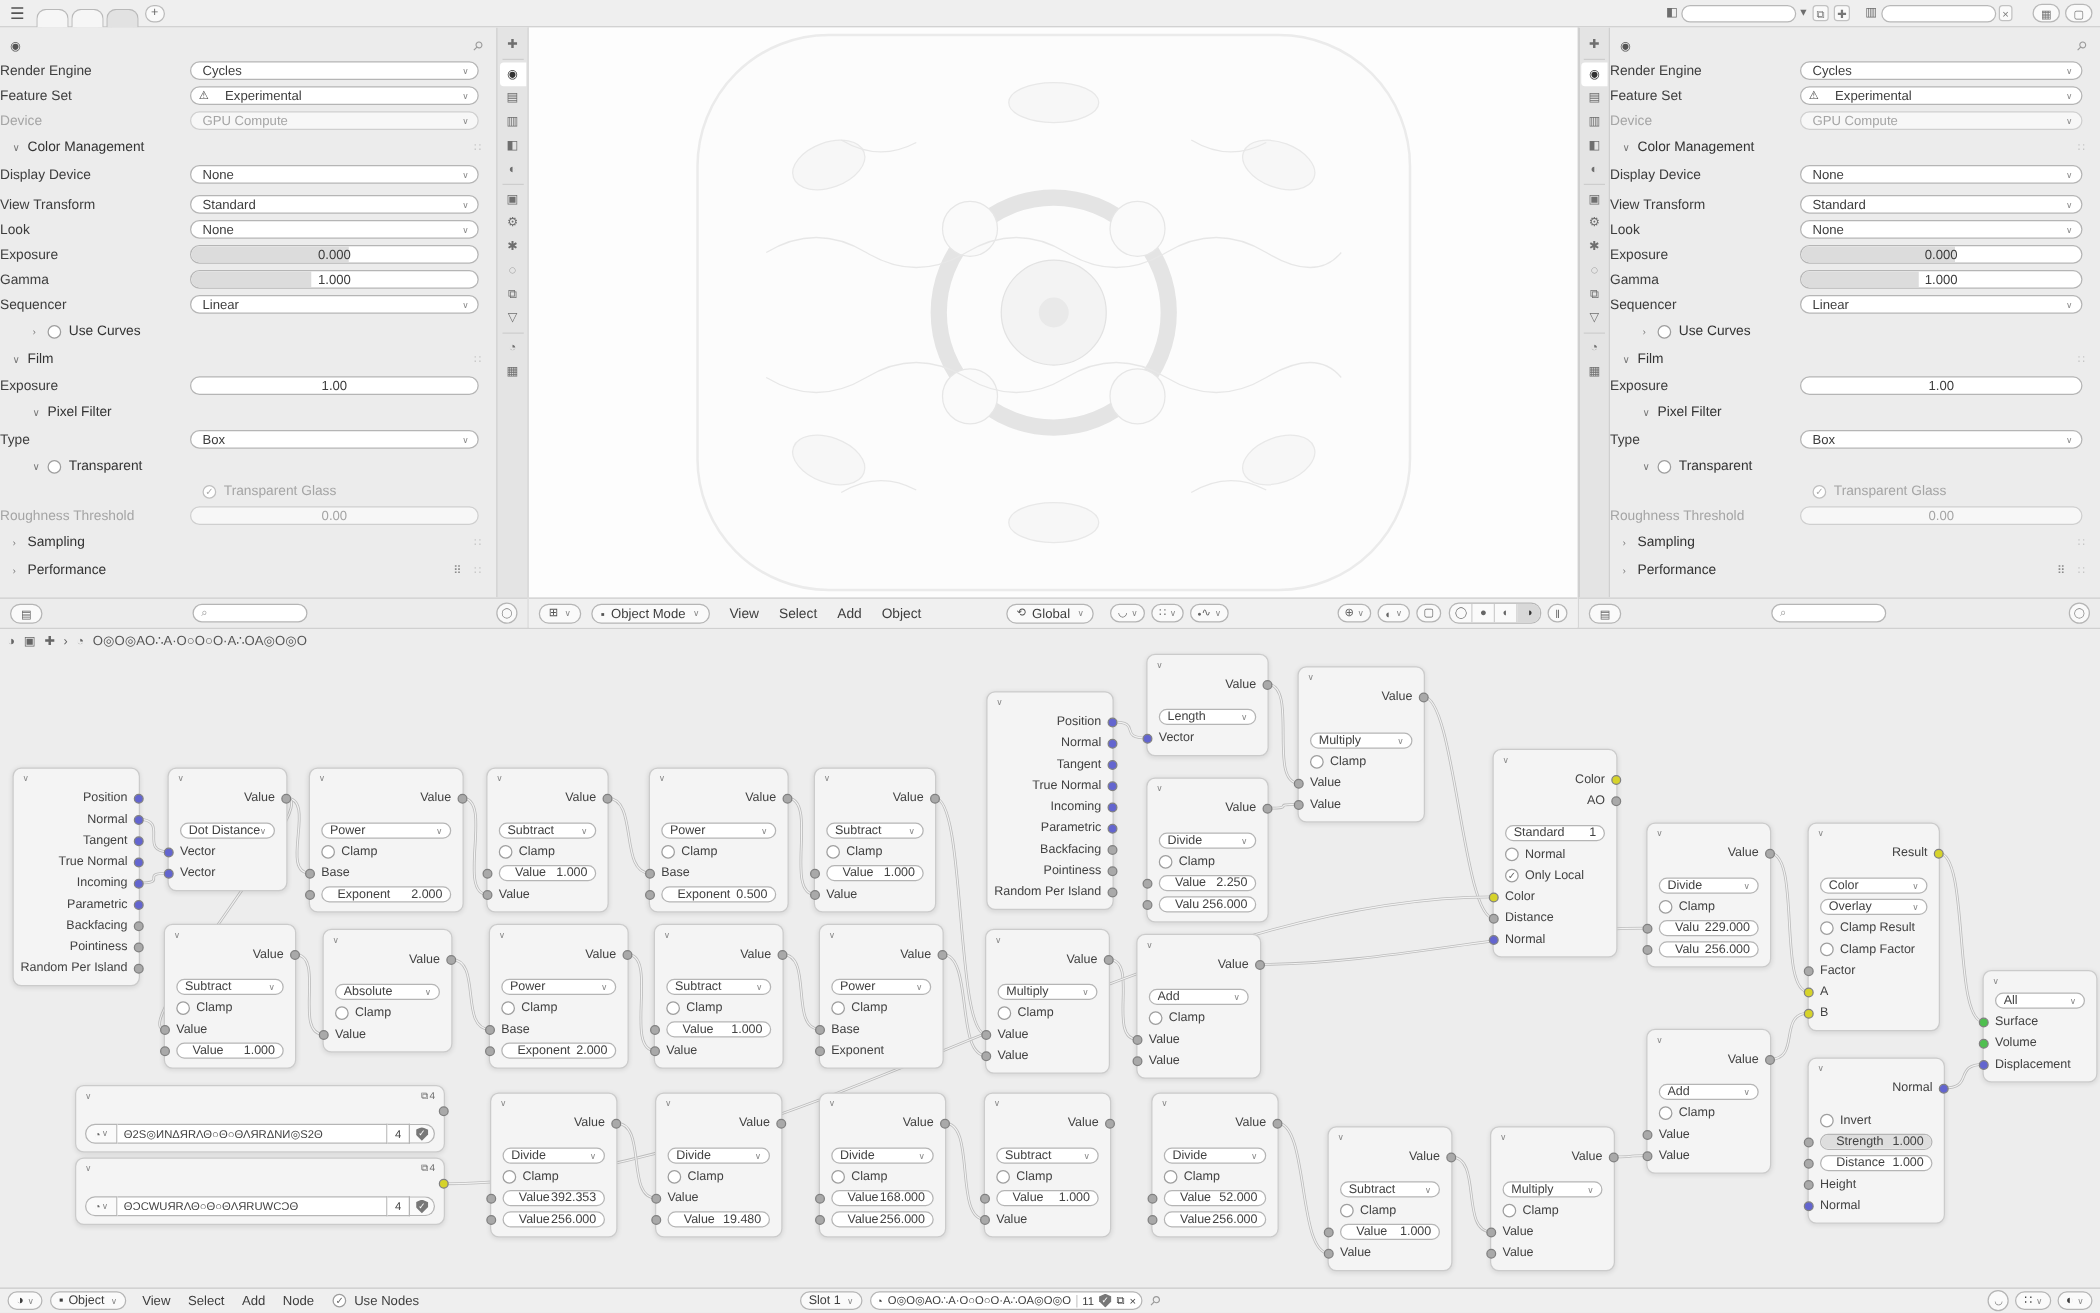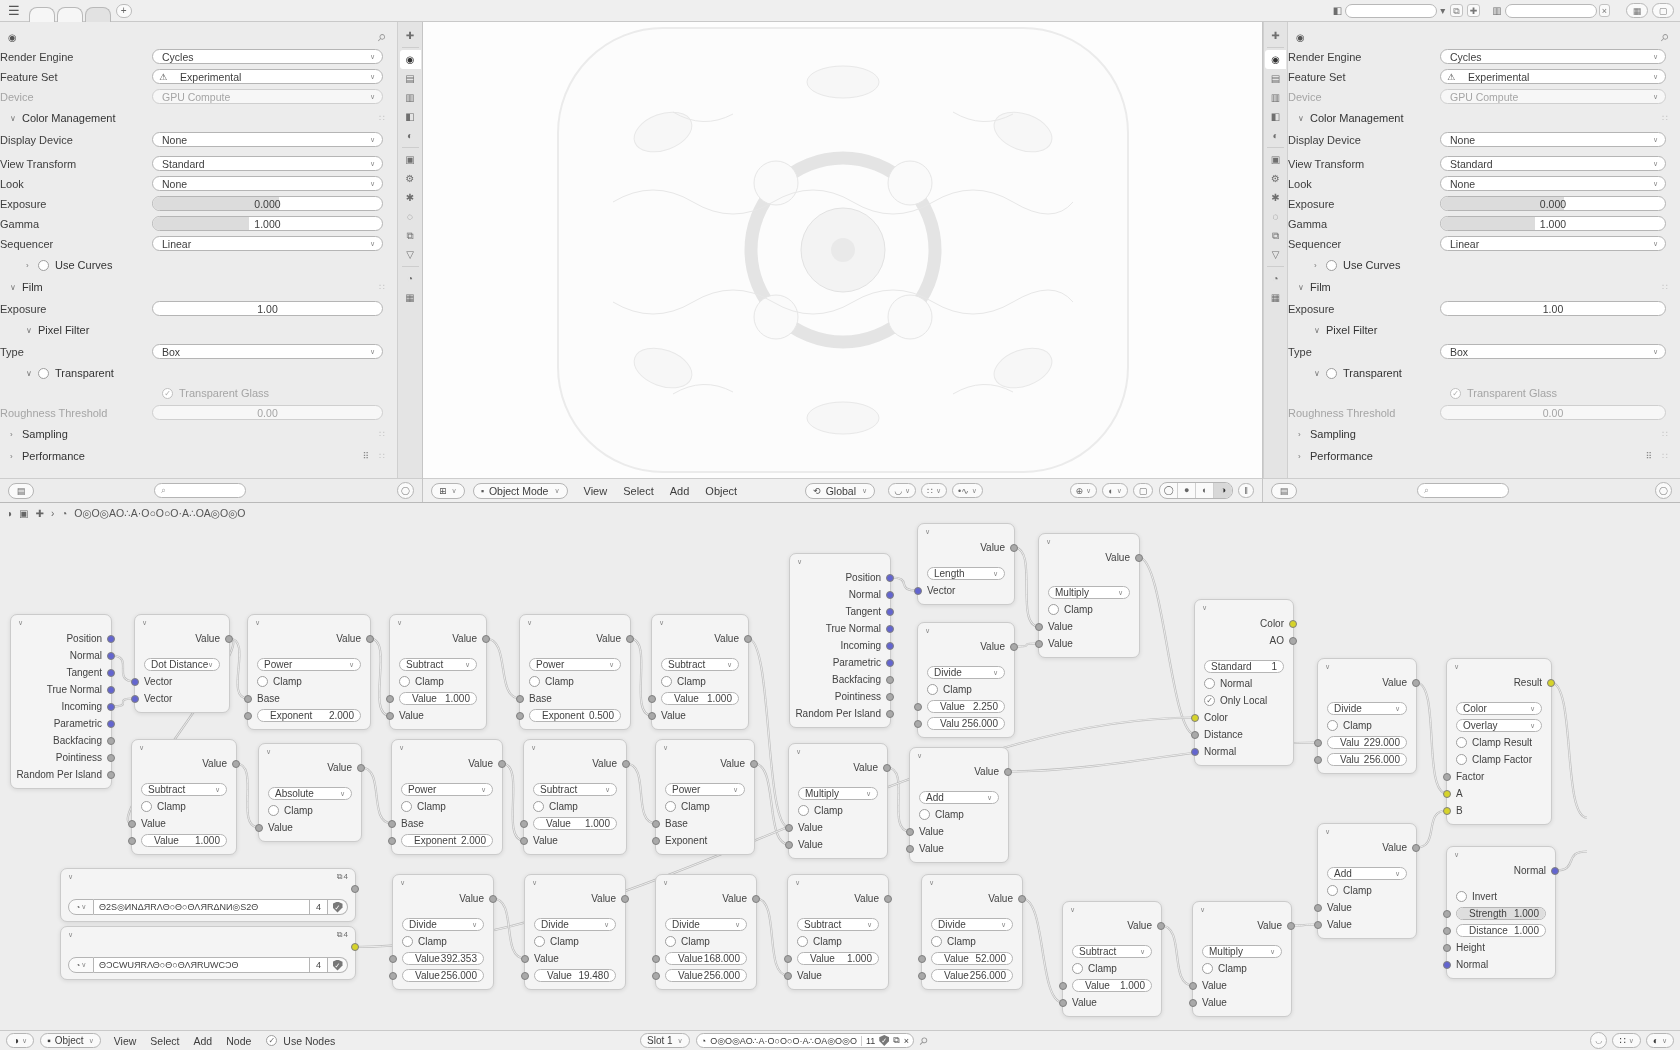--- a/index.html
+++ b/index.html
@@ -1225,20 +1225,43 @@
         </div>
         <div class="nrow">
           <span class="nlbl">A</span>
           <span class="sock l" style="background: rgb(214, 211, 42);"></span>
         </div>
         <div class="nrow">
           <span class="nlbl">B</span>
           <span class="sock l" style="background: rgb(214, 211, 42);"></span>
         </div>
       </div>
+      <div class="node" style="left: 1586px; top: 273px; width: 92px;">
+        <div class="nhead">
+          <span class="hcaret">∨</span>
+        </div>
+        <div class="nrow">
+          <div class="pill">
+            <span class="dlab">All</span>
+            <span class="caret">∨</span>
+          </div>
+        </div>
+        <div class="nrow">
+          <span class="nlbl">Surface</span>
+          <span class="sock l" style="background: rgb(79, 191, 79);"></span>
+        </div>
+        <div class="nrow">
+          <span class="nlbl">Volume</span>
+          <span class="sock l" style="background: rgb(79, 191, 79);"></span>
+        </div>
+        <div class="nrow">
+          <span class="nlbl">Displacement</span>
+          <span class="sock l" style="background: rgb(99, 101, 207);"></span>
+        </div>
+      </div>
       <div class="node" style="left: 1317px; top: 320px; width: 100px;">
         <div class="nhead">
           <span class="hcaret">∨</span>
         </div>
         <div class="nrow out">
           <span class="nlbl">Value</span>
           <span class="sock r" style="background: rgb(169, 169, 169);"></span>
         </div>
         <div class="ngap"></div>
         <div class="nrow">

